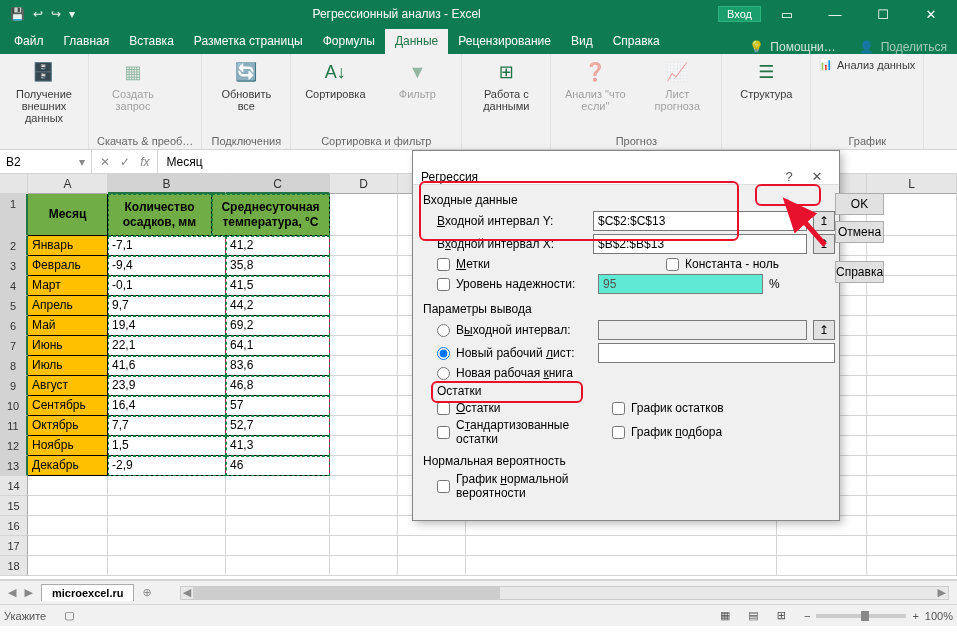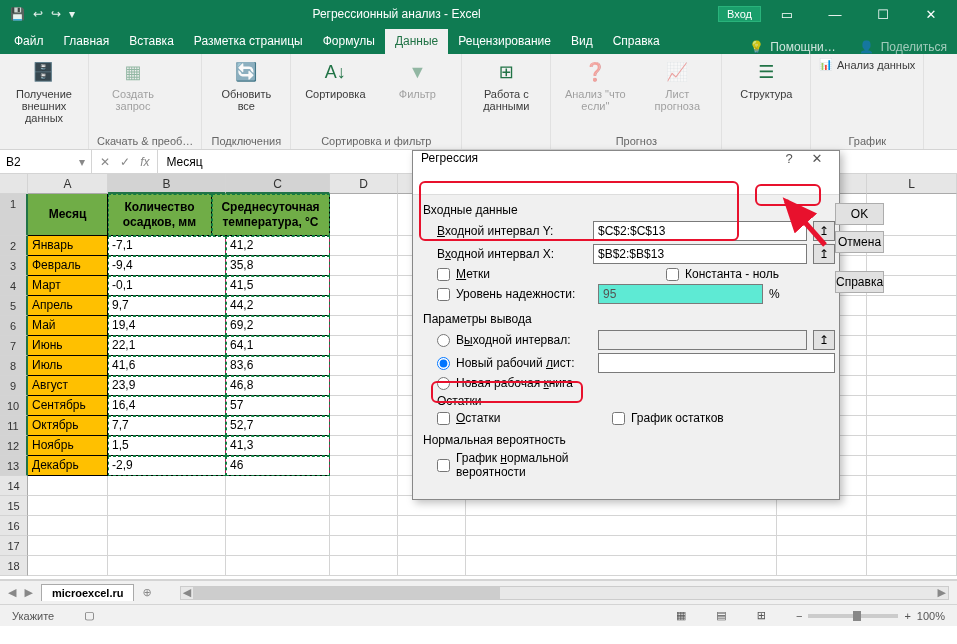--- a/index.html
+++ b/index.html
@@ -55,29 +55,29 @@
 .row.tall { height: 42px; }
 
 
 .sheetbar { height: 24px; background: #f1f1f1; border-top: 1px solid #d4d4d4; display: flex; align-items: center; padding: 0 8px; gap: 8px; font-size: 11px; }
 .sheetbar .stab { background: #fff; border: 1px solid #aaa; border-bottom: none; padding: 2px 10px; font-weight: bold; }
 .sheetbar .nav { color: #888; display: flex; gap: 8px; }
 .sheetbar .hscroll { flex: 1; margin-left: 20px; height: 14px; background: #e8e8e8; border: 1px solid #ccc; position: relative; }
 .sheetbar .hscroll .thumb { position: absolute; left: 12px; top: 0; bottom: 0; width: 40%; background: #cdcdcd; }
 
 
-.status { height: 22px; background: #f1f1f1; border-top: 1px solid #d4d4d4; display: flex; align-items: center; padding: 0 12px; font-size: 11px; color: #555; gap: 30px; }
+.status { height: 22px; background: #f1f1f1; border-top: 1px solid #d4d4d4; display: flex; align-items: center; padding: 0 4px; font-size: 11px; color: #555; gap: 18px; }
 .status .spacer { flex: 1; }
 .status .zoom { display: flex; align-items: center; gap: 6px; }
 .status .slider { width: 90px; height: 4px; background: #ccc; position: relative; }
 .status .slider .knob { position: absolute; left: 50%; top: -3px; width: 8px; height: 10px; background: #888; }
 
 
 .dialog { position: absolute; left: 412px; top: 150px; width: 428px; background: #f0f0f0; border: 1px solid #888; box-shadow: 3px 3px 8px rgba(0,0,0,.25); font-size: 12px; }
-.dlgtitle { height: 44px; display: flex; align-items: flex-start; padding: 0 8px; border-bottom: 1px solid #ddd; background: #fff; }
+.dlgtitle { height: 34px; display: flex; align-items: flex-end; padding: 0 8px; border-bottom: 1px solid #ddd; background: #fff; }
 .dlgtitle .t { flex: 1; }
 .dlgtitle .hbtn { width: 28px; text-align: center; color: #555; font-size: 13px; }
 .dlgbody { display: flex; padding: 8px 10px 12px; gap: 0; }
 .dlgmain { flex: 1; }
 .dlgside { width: 68px; display: flex; flex-direction: column; gap: 6px; }
 .dbtn { border: 1px solid #adadad; background: #e1e1e1; padding: 3px 0; text-align: center; font-size: 12px; }
 .section { margin-bottom: 8px; }
 .section .shdr { color: #000; margin-bottom: 4px; }
 .field { display: flex; align-items: center; margin: 3px 0 3px 14px; gap: 6px; }
 .field label { width: 150px; }
@@ -528,20 +528,26 @@
           <input type="radio" name="out" class="rad" style="">
           <label>Новая рабочая <u>к</u>нига</label>
         </div>
         <div style="margin:4px 0 2px 14px">Остатки</div>
         <div class="field">
           <input type="checkbox" class="chk" style="">
           <label style="width:150px"><u>О</u>статки</label>
           <input type="checkbox" class="chk" style="">
           <label>График остатков</label>
         </div>
+        <div class="field">
+          <input type="checkbox" class="chk" style="">
+          <label style="width:150px">С<u>т</u>андартизованные остатки</label>
+          <input type="checkbox" class="chk" style="">
+          <label>График <u>п</u>одбора</label>
+        </div>
       </div>
       <div class="section">
         <div class="shdr">Нормальная вероятность</div>
         <div class="field">
           <input type="checkbox" class="chk" style="">
           <label>График <u>н</u>ормальной вероятности</label>
         </div>
       </div>
     </div>
     <div class="dlgside">

